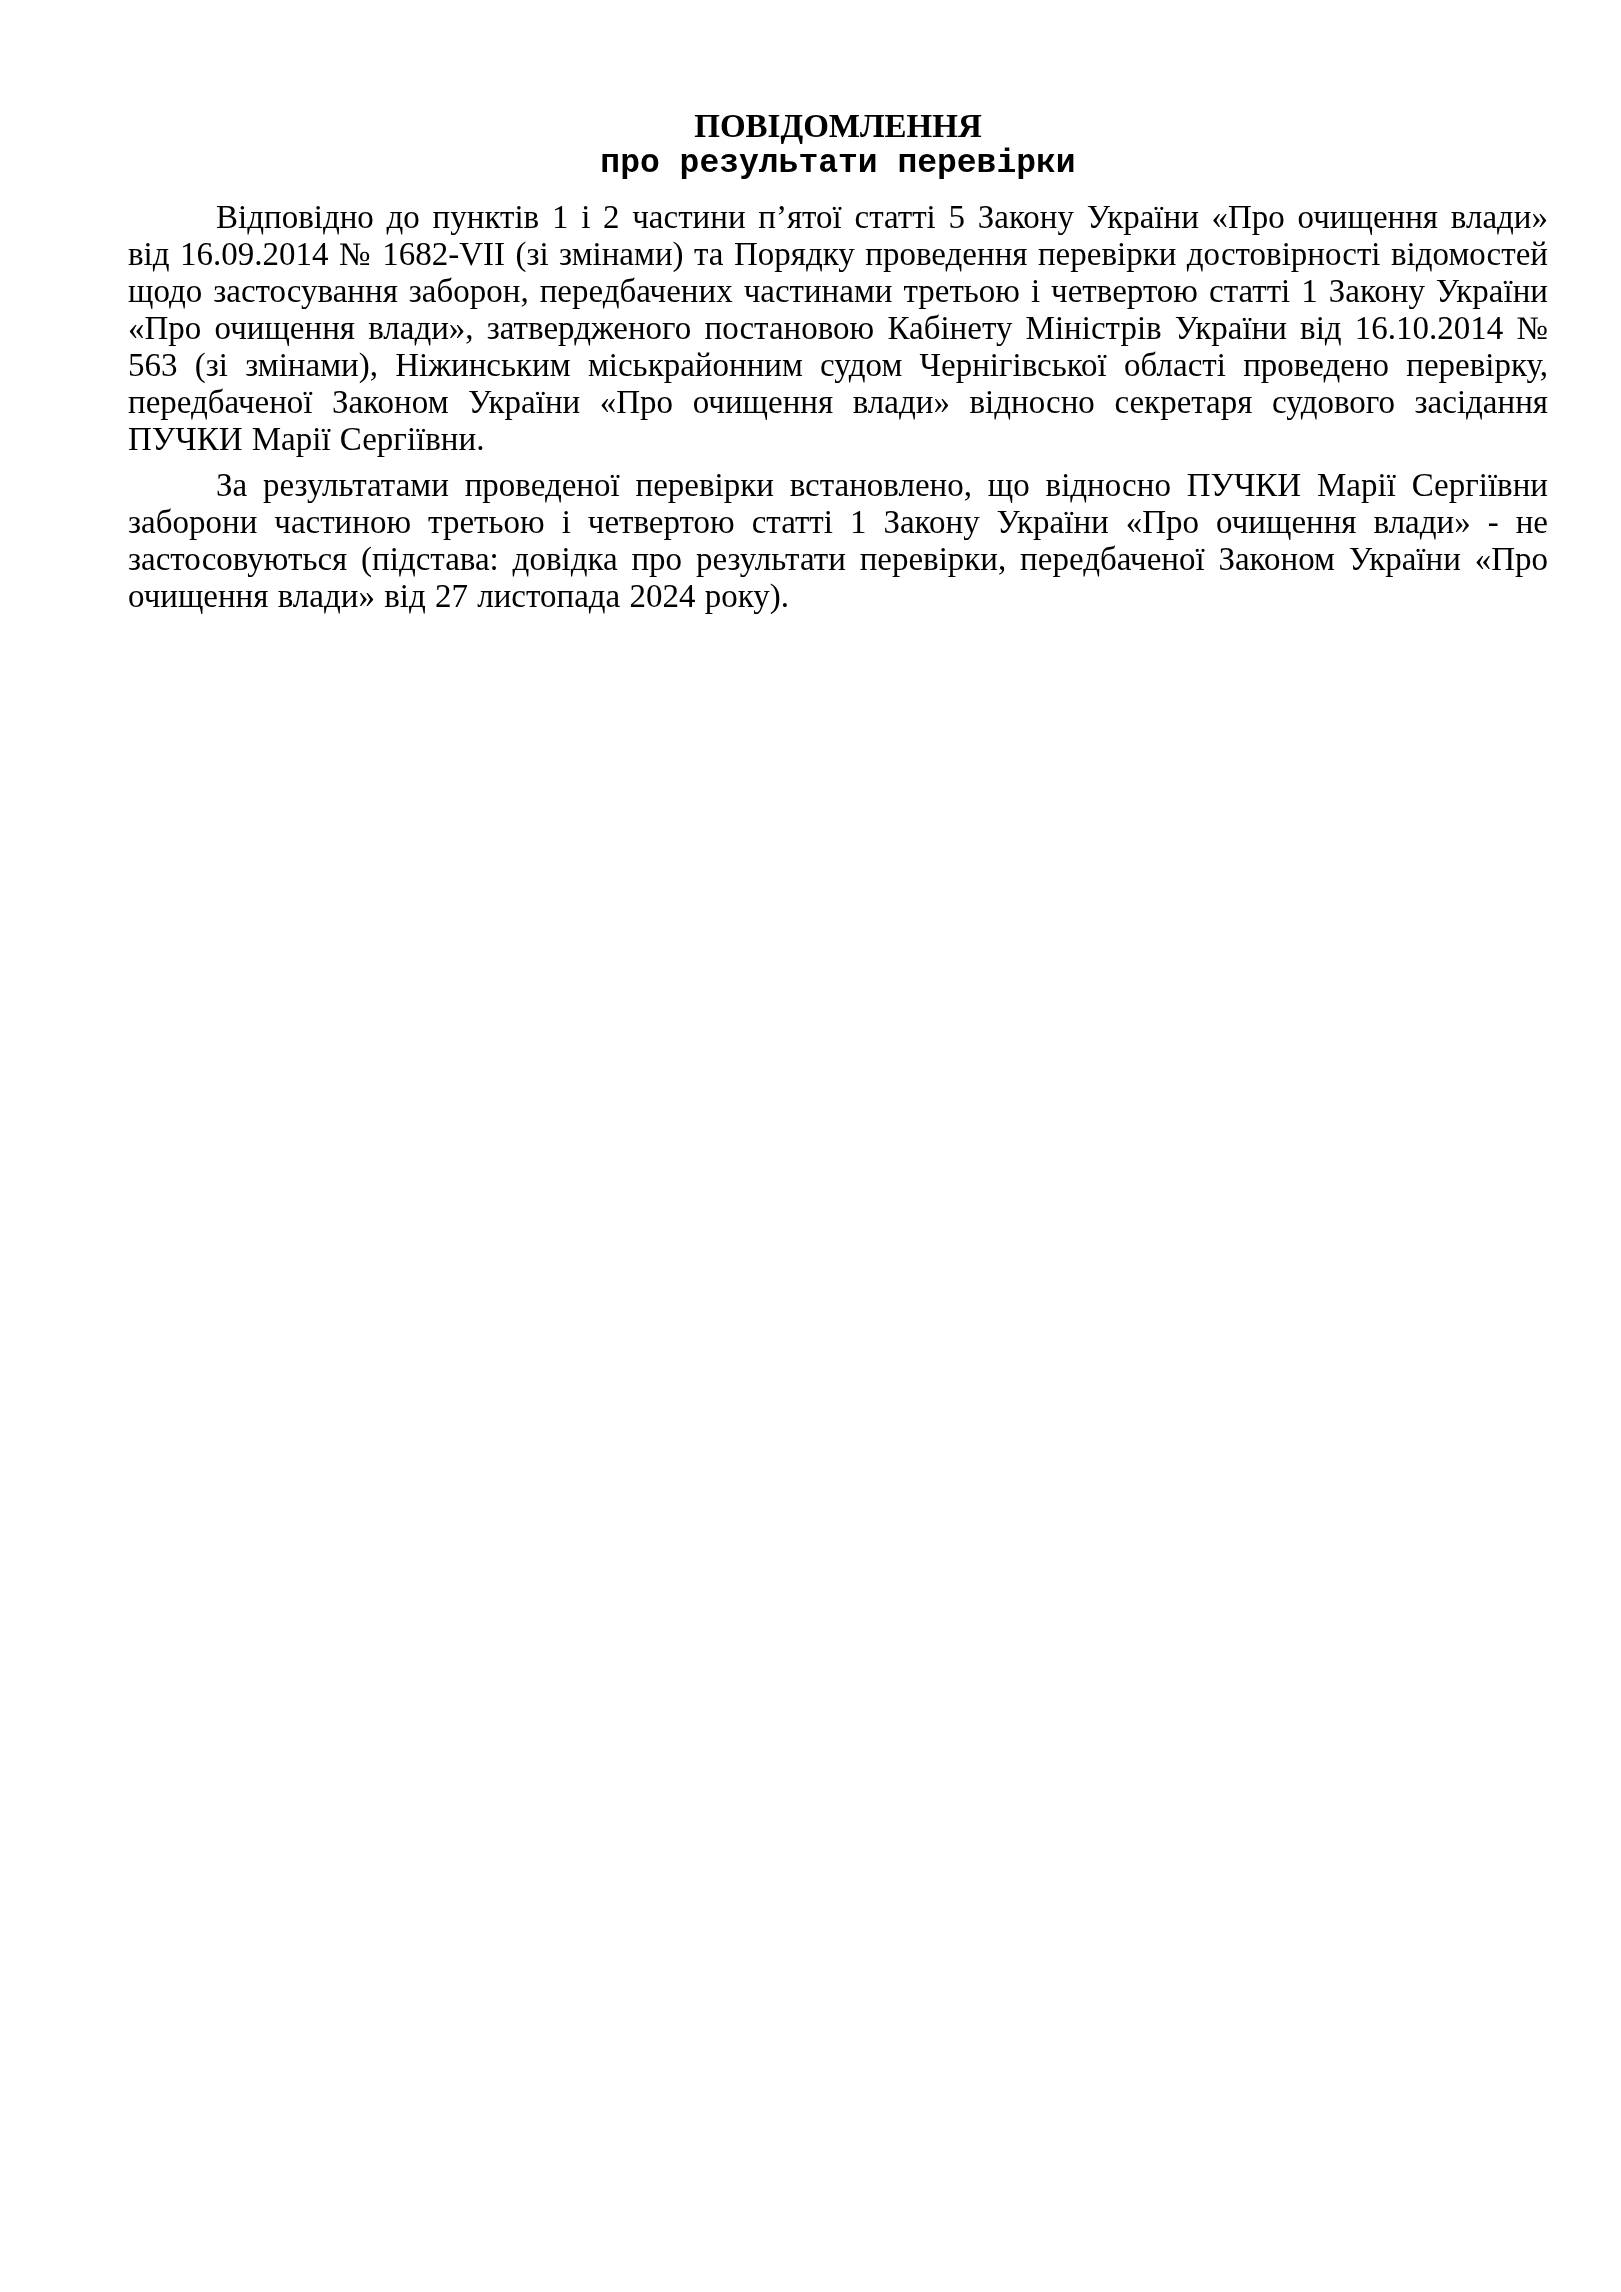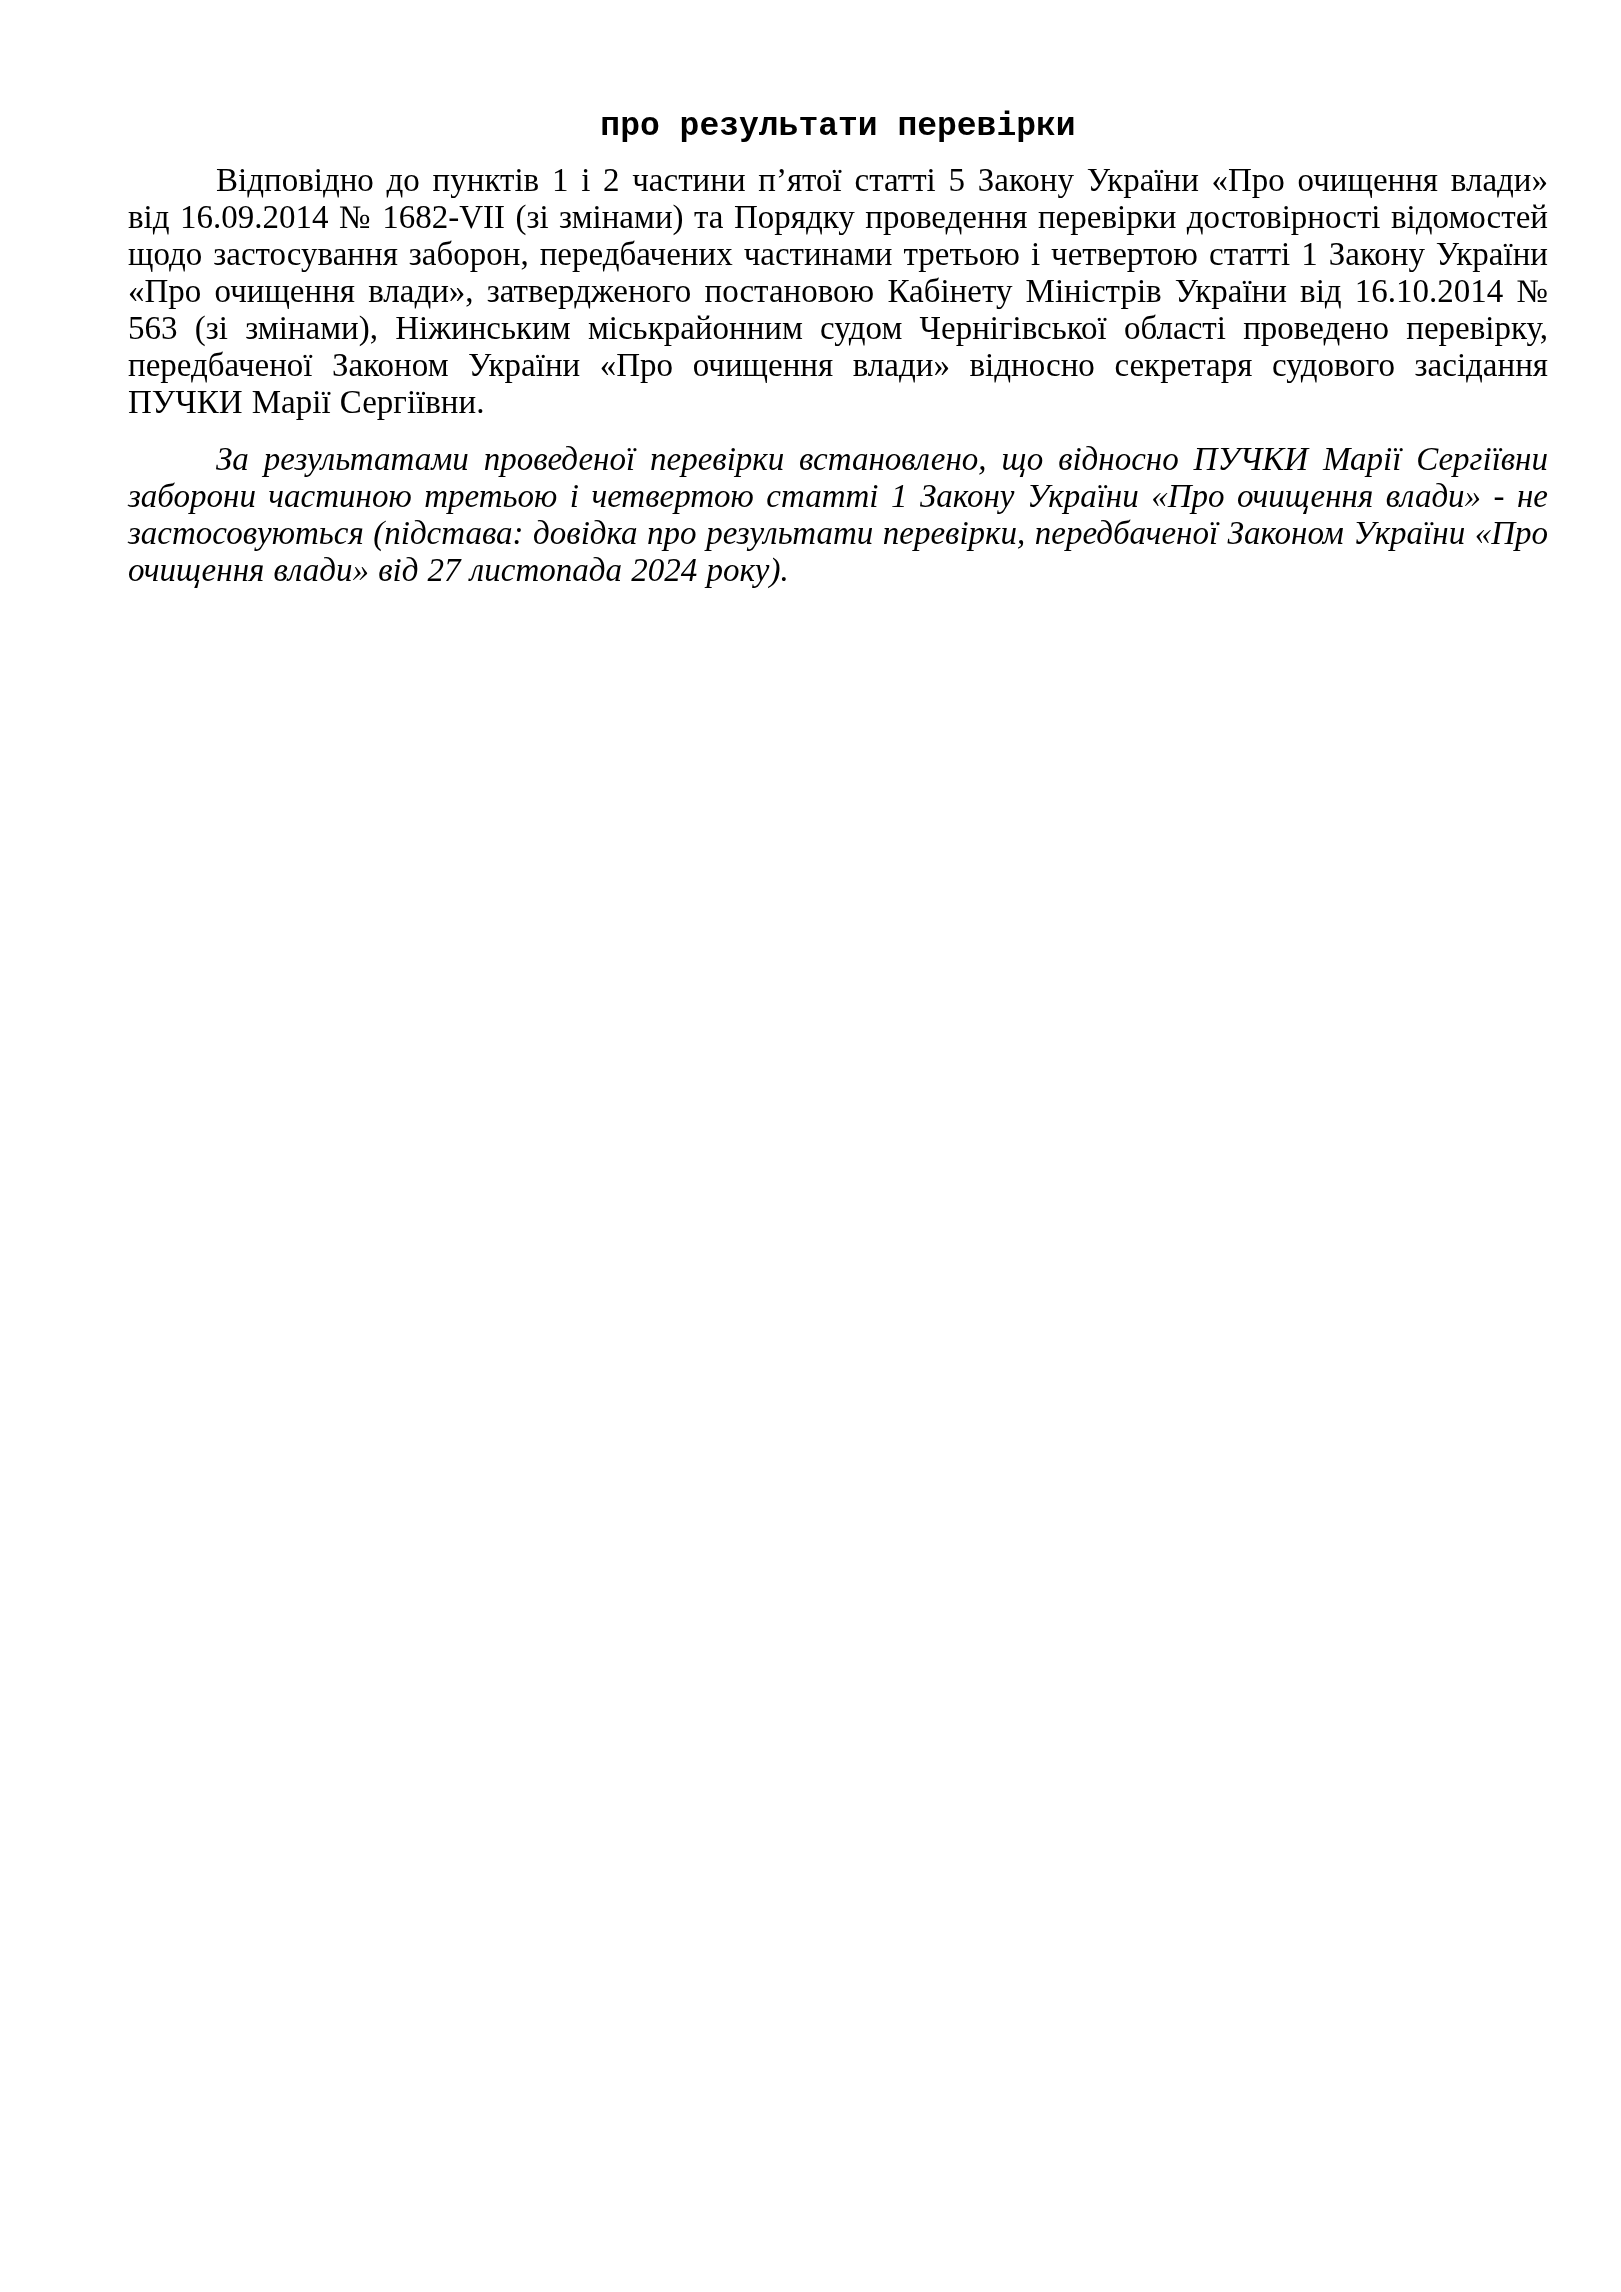--- a/index.html
+++ b/index.html
@@ -43,27 +43,27 @@
     text-justify: inter-word;
     text-indent: 88px;
     hyphens: none;
     -webkit-hyphens: none;
     word-spacing: 1px;
   }
   .doc-paragraph.first {
     margin-top: 16.7px;
   }
   .doc-paragraph + .doc-paragraph {
-    margin-top: 20px;
-    font-style: italic;
+    margin-top: 9px;
   }
 </style>
 </head>
 <body>
 
 <div class="page">
+  <h1 class="doc-title">ПОВІДОМЛЕННЯ</h1>
   <div class="doc-subtitle">про результати перевірки</div>
 
   <p class="doc-paragraph first">Відповідно до пунктів 1 і 2 частини п’ятої статті 5 Закону України «Про очищення влади» від 16.09.2014 № 1682-VII (зі змінами) та Порядку проведення перевірки достовірності відомостей щодо застосування заборон, передбачених частинами третьою і четвертою статті 1 Закону України «Про очищення влади», затвердженого постановою Кабінету Міністрів України від 16.10.2014 № 563 (зі змінами), Ніжинським міськрайонним судом Чернігівської області проведено перевірку, передбаченої Законом України «Про очищення влади» відносно секретаря судового засідання ПУЧКИ Марії Сергіївни.</p>
 
   <p class="doc-paragraph">За результатами проведеної перевірки встановлено, що відносно ПУЧКИ Марії Сергіївни заборони частиною третьою і четвертою статті 1 Закону України «Про очищення влади» - не застосовуються (підстава: довідка про результати перевірки, передбаченої Законом України «Про очищення влади» від 27 листопада 2024 року).</p>
 </div>
 
 
 </body></html>

